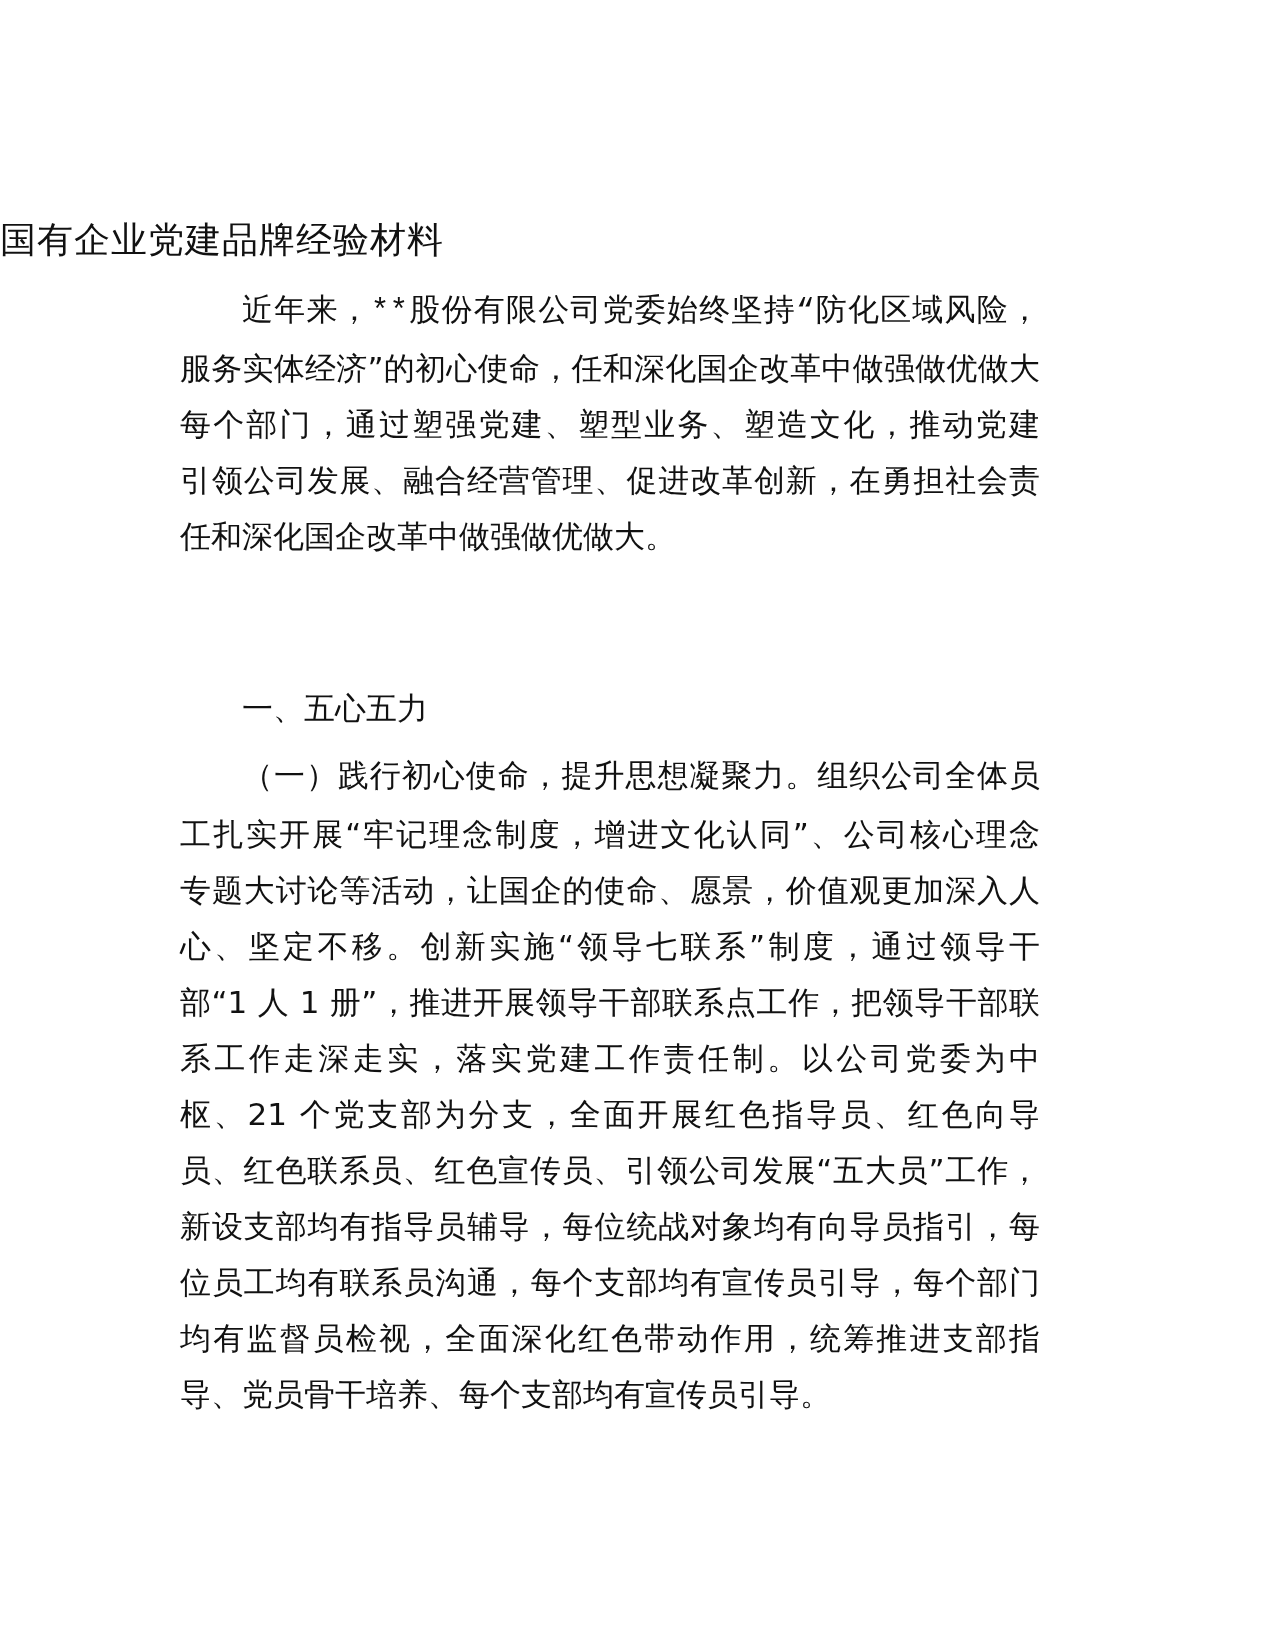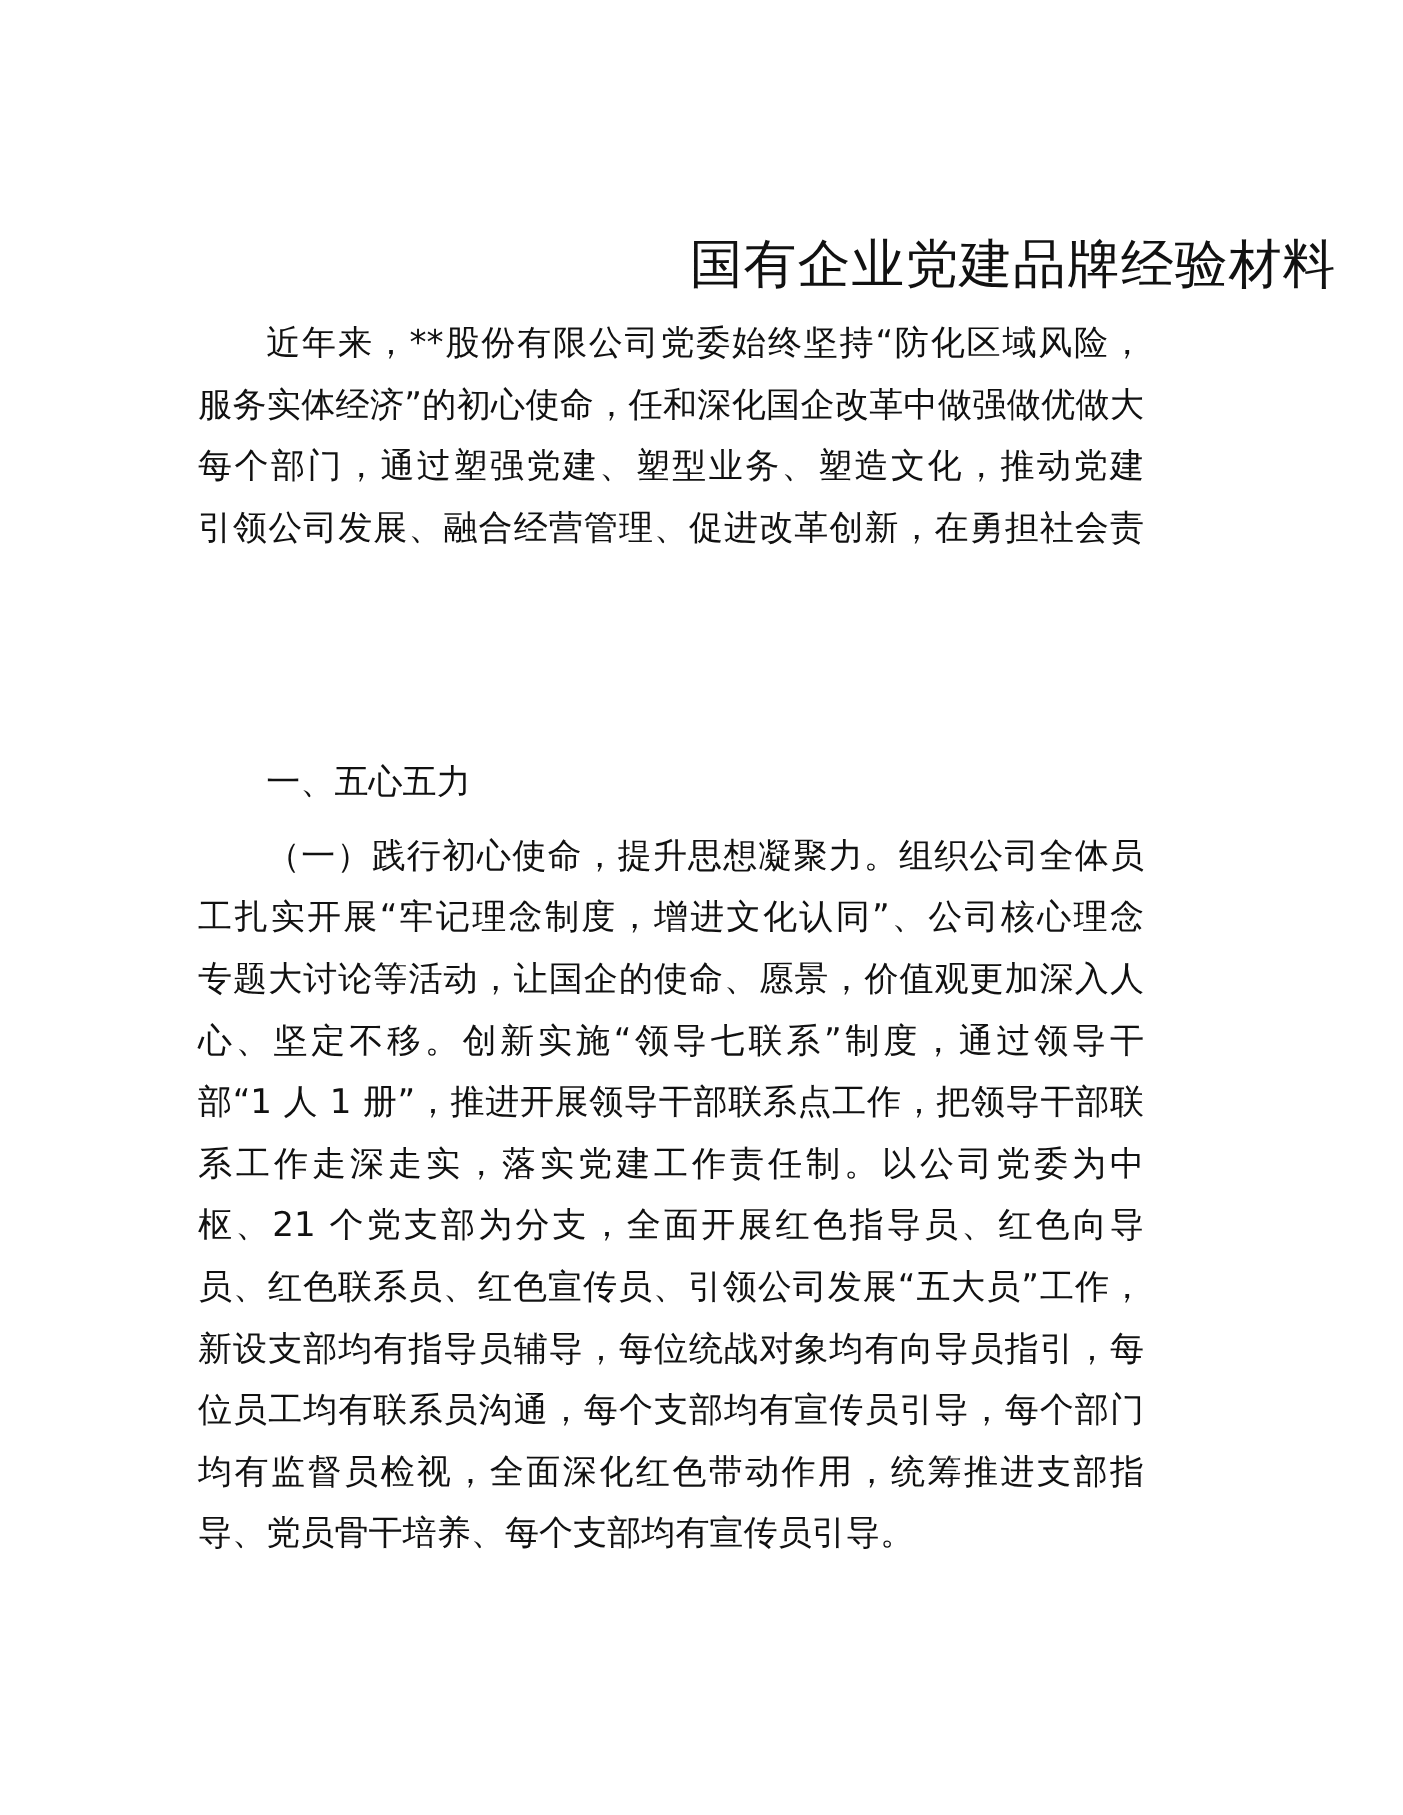--- a/index.html
+++ b/index.html
@@ -21,22 +21,22 @@
       top: 0;
       width: 1275px;
       height: 1650px;
       background: #ffffff;
     }
     .title {
       position: absolute;
       left: 0;
       width: 1215px;
       top: 212px;
-      text-align: right;
-      font-size: 48px;
+      text-align: left;
+      font-size: 36px;
       line-height: 56px;
       letter-spacing: 1px;
       color: #111111;
     }
     .body-block {
       position: absolute;
       left: 180px;
       width: 860px;
     }
     .line {
@@ -47,37 +47,39 @@
       white-space: nowrap;
       text-align: justify;
       text-align-last: justify;
       color: #111111;
     }
     .line.last {
       text-align-last: left;
     }
     .line.indent {
       padding-left: 62px;
+      font-family: Liberation Mono, monospace;
     }
     #intro { top: 284px; }
     #section-1 { top: 683px; }
     #subsection-1 { top: 750px; }
   </style>
 </head>
 <body>
 
 <div class="page">
 
   <div class="title">国有企业党建品牌经验材料</div>
 
   <div class="body-block" id="intro">
     <span class="line indent">近年来，**股份有限公司党委始终坚持“防化区域风险，</span>
     <span class="line">服务实体经济”的初心使命，任和深化国企改革中做强做优做大</span>
     <span class="line">每个部门，通过塑强党建、塑型业务、塑造文化，推动党建</span>
     <span class="line">引领公司发展、融合经营管理、促进改革创新，在勇担社会责</span>
+    <span class="line last">任和深化国企改革中做强做优做大。</span>
   </div>
 
   <div class="body-block" id="section-1">
     <span class="line indent last">一、五心五力</span>
   </div>
 
   <div class="body-block" id="subsection-1">
     <span class="line indent">（一）践行初心使命，提升思想凝聚力。组织公司全体员</span>
     <span class="line">工扎实开展“牢记理念制度，增进文化认同”、公司核心理念</span>
     <span class="line">专题大讨论等活动，让国企的使命、愿景，价值观更加深入人</span>

